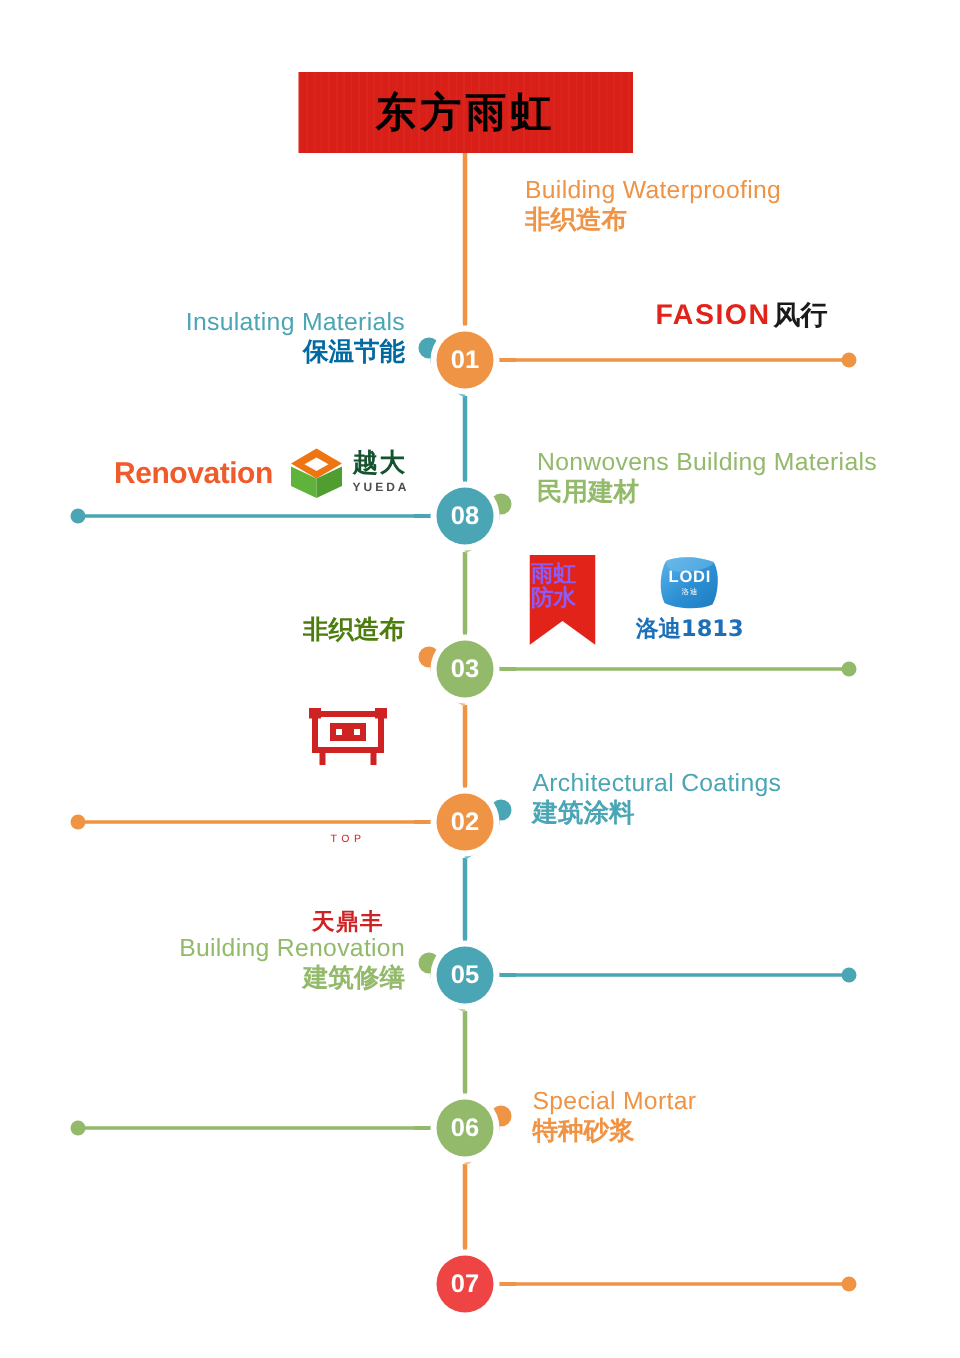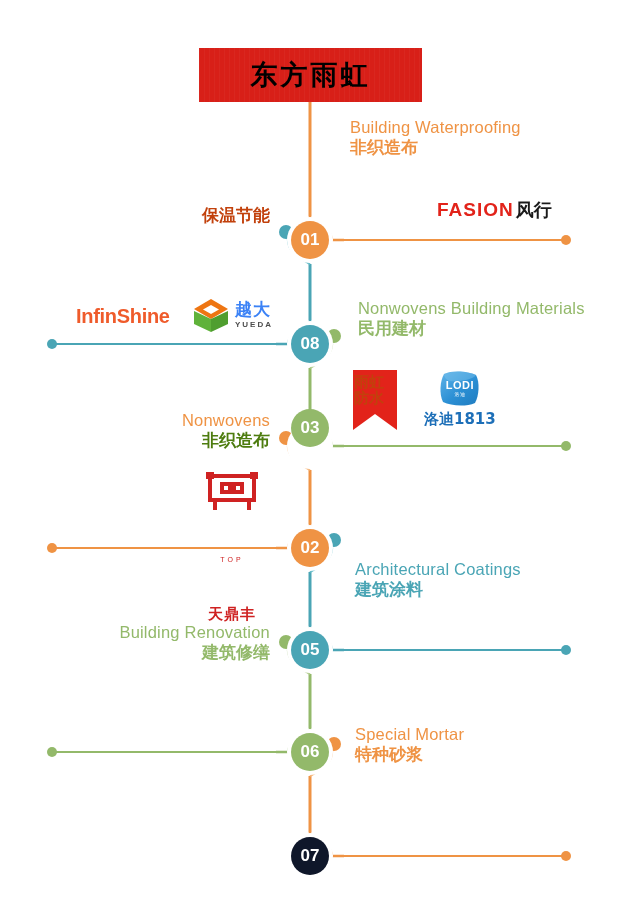--- a/index.html
+++ b/index.html
@@ -68,28 +68,28 @@
   }
 
   .infinshine{
     font-size:20px;font-weight:bold;color:#ef5b2b;letter-spacing:-0.3px;
     font-family:"Liberation Sans","DejaVu Sans",sans-serif;
   }
 
   .yueda{display:flex;align-items:center;}
   .yueda-mark{position:relative;width:38px;height:36px;margin-right:5px;}
   .yueda-txt{display:flex;flex-direction:column;line-height:1;}
-  .yueda-cn{font-size:17px;font-weight:bold;color:#3b82f6;letter-spacing:1px;
+  .yueda-cn{font-size:17px;font-weight:bold;color:#14532d;letter-spacing:1px;
             font-family:"DejaVu Sans","Liberation Sans",sans-serif;}
   .yueda-en{font-size:8px;font-weight:bold;color:#4d4d4d;letter-spacing:2px;margin-top:3px;}
 
   .yuhong{position:relative;width:44px;height:60px;}
   .yuhong-cn{
     position:absolute;left:0;top:4px;width:32px;text-align:center;
-    color:#c2410c;font-size:15px;font-weight:bold;line-height:1.08;
+    color:#8b5cf6;font-size:15px;font-weight:bold;line-height:1.08;
     font-family:"DejaVu Sans","Liberation Sans",sans-serif;z-index:3;
   }
 
   .lodi{display:flex;flex-direction:column;align-items:center;}
   .lodi-blob{position:relative;width:43px;height:38px;}
   .lodi-word{
     position:absolute;left:0;top:9px;width:43px;text-align:center;
     color:#ffffff;font-size:11px;font-weight:bold;letter-spacing:0.5px;z-index:3;
     font-family:"Liberation Sans","DejaVu Sans",sans-serif;
   }
@@ -175,69 +175,69 @@
     <div class="cn" style="color:#ef9344;">非织造布</div>
   </div>
 
   <div class="node-ring" style="left:287px;top:217px;"></div>
   <div class="node" style="left:291px;top:221px;background:#ef9344;">01</div>
 
   <div class="node-ring" style="left:287px;top:321px;"></div>
   <div class="node" style="left:291px;top:325px;background:#4aa5b5;">08</div>
 
   <div class="node-ring" style="left:287px;top:423px;"></div>
-  <div class="node" style="left:291px;top:409px;background:#93b96a;">03</div>
+  <div class="node" style="left:291px;top:427px;background:#93b96a;">03</div>
 
   <div class="node-ring" style="left:287px;top:525px;"></div>
   <div class="node" style="left:291px;top:529px;background:#ef9344;">02</div>
 
   <div class="node-ring" style="left:287px;top:627px;"></div>
   <div class="node" style="left:291px;top:631px;background:#4aa5b5;">05</div>
 
   <div class="node-ring" style="left:287px;top:729px;"></div>
   <div class="node" style="left:291px;top:733px;background:#93b96a;">06</div>
 
   <div class="node-ring" style="left:287px;top:833px;"></div>
-  <div class="node" style="left:291px;top:837px;background:#0f172a;">07</div>
+  <div class="node" style="left:291px;top:837px;background:#ef4444;">07</div>
 
   <div class="label left" style="left:20px;top:205px;width:250px;">
-    <div class="cn" style="color:#c2410c;">保温节能</div>
+    <div class="en" style="color:#4aa5b5;">Insulating Materials</div>
+    <div class="cn" style="color:#0369a1;">保温节能</div>
   </div>
 
   <div class="label right" style="left:358px;top:298px;">
     <div class="en" style="color:#93b96a;">Nonwovens Building Materials</div>
     <div class="cn" style="color:#93b96a;">民用建材</div>
   </div>
 
   <div class="label left" style="left:20px;top:410px;width:250px;">
-    <div class="en" style="color:#ef9344;">Nonwovens</div>
     <div class="cn" style="color:#4d7c0f;">非织造布</div>
   </div>
 
-  <div class="label right" style="left:355px;top:512px;margin-top:47px;">
+  <div class="label right" style="left:355px;top:512px;">
     <div class="en" style="color:#4aa5b5;">Architectural Coatings</div>
     <div class="cn" style="color:#4aa5b5;">建筑涂料</div>
   </div>
 
   <div class="label left" style="left:20px;top:622px;width:250px;">
     <div class="en" style="color:#93b96a;">Building Renovation</div>
     <div class="cn" style="color:#93b96a;">建筑修缮</div>
   </div>
 
   <div class="label right" style="left:355px;top:724px;">
     <div class="en" style="color:#ef9344;">Special Mortar</div>
     <div class="cn" style="color:#ef9344;">特种砂浆</div>
   </div>
 
   <div class="logo fasion" style="left:437px;top:198px;">
     <span class="fa">FASION</span>
     <span class="fx">风行</span>
   </div>
 
-  <div class="logo infinshine" style="left:76px;top:305px;">InfinShine</div>
+  <div class="logo infinshine" style="left:76px;top:305px;">Renovation</div>
 
   <div class="logo yueda" style="left:192px;top:297px;">
     <div class="yueda-mark">
       <svg width="38" height="36" viewBox="0 0 38 36">
         <polygon points="19,2 36,12 19,22 2,12" fill="#ee7512"></polygon>
         <polygon points="19,13.5 25,10 25,10" fill="#ffffff"></polygon>
         <path d="M2,14 L2,27 L19,35 L19,22 Z" fill="#5fb23a"></path>
         <path d="M36,14 L36,27 L19,35 L19,22 Z" fill="#4f9e2f"></path>
         <polygon points="19,8 27,12.5 19,17 11,12.5" fill="#ffffff"></polygon>
       </svg>

